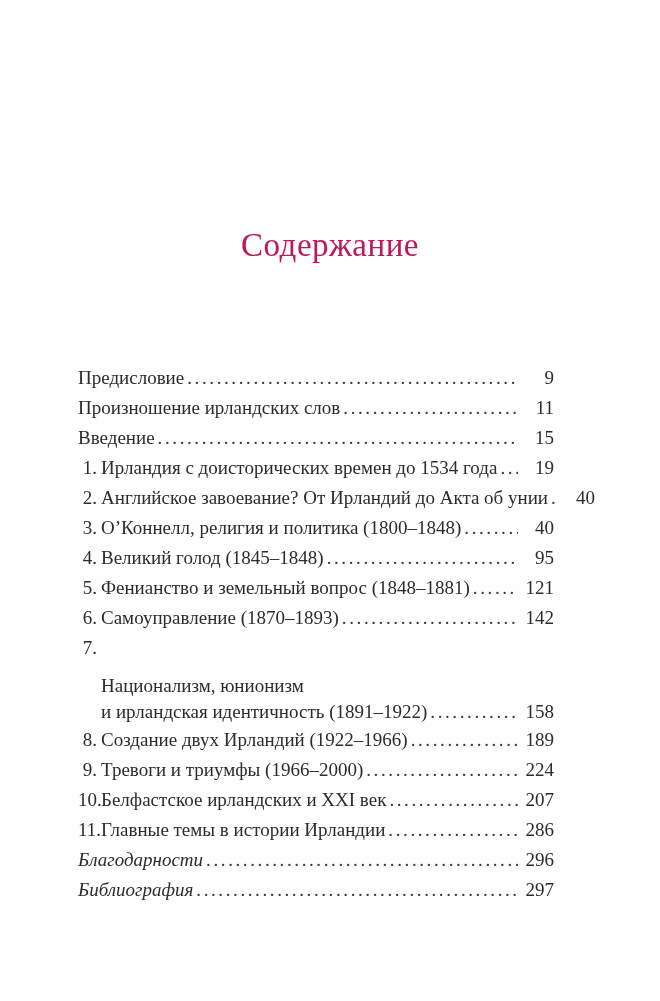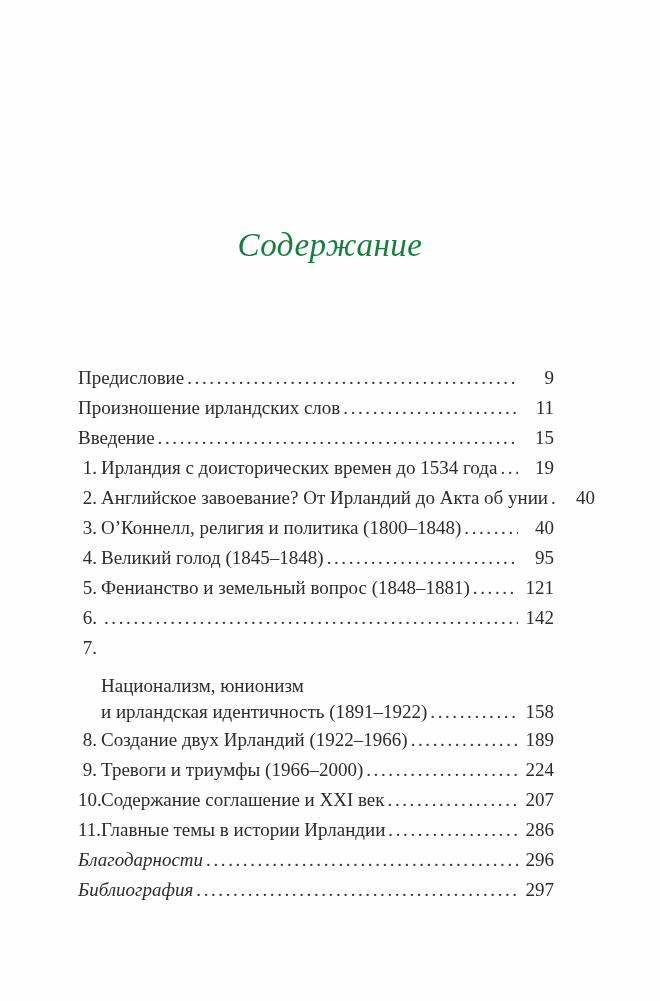--- a/index.html
+++ b/index.html
@@ -17,23 +17,22 @@
     overflow: hidden;
     box-sizing: border-box;
   }
   .page-title {
     margin: 0;
     padding-top: 224px;
     text-align: center;
     font-size: 33px;
     font-weight: 400;
     letter-spacing: 0.5px;
-    color: #15803d;
+    color: #be185d;
     line-height: 42px;
-    font-style: italic;
   }
   .toc {
     margin-top: 97px;
     padding-left: 78px;
     padding-right: 106px;
   }
   .toc-row {
     display: flex;
     align-items: flex-start;
     line-height: 30px;
@@ -139,20 +138,21 @@
 
     <div class="toc-row">
       <span class="toc-num">5.</span>
       <span class="toc-label">Фенианство и земельный вопрос (1848–1881)</span>
       <span class="dot-leader"></span>
       <span class="toc-page">121</span>
     </div>
 
     <div class="toc-row">
       <span class="toc-num">6.</span>
+      <span class="toc-label">Самоуправление (1870–1893)</span>
       <span class="dot-leader"></span>
       <span class="toc-page">142</span>
     </div>
 
     <div class="toc-row multiline">
       <span class="toc-num">7.</span>
       <div class="ml-content">
         <div class="ml-line1">Национализм, юнионизм</div>
         <div class="ml-line2">
           <span class="toc-label">и ирландская идентичность (1891–1922)</span>
@@ -171,21 +171,21 @@
 
     <div class="toc-row">
       <span class="toc-num">9.</span>
       <span class="toc-label">Тревоги и триумфы (1966–2000)</span>
       <span class="dot-leader"></span>
       <span class="toc-page">224</span>
     </div>
 
     <div class="toc-row">
       <span class="toc-num">10.</span>
-      <span class="toc-label">Содержание соглашение и XXI век</span>
+      <span class="toc-label">Белфастское ирландских и XXI век</span>
       <span class="dot-leader"></span>
       <span class="toc-page">207</span>
     </div>
 
     <div class="toc-row">
       <span class="toc-num">11.</span>
       <span class="toc-label">Главные темы в истории Ирландии</span>
       <span class="dot-leader"></span>
       <span class="toc-page">286</span>
     </div>

